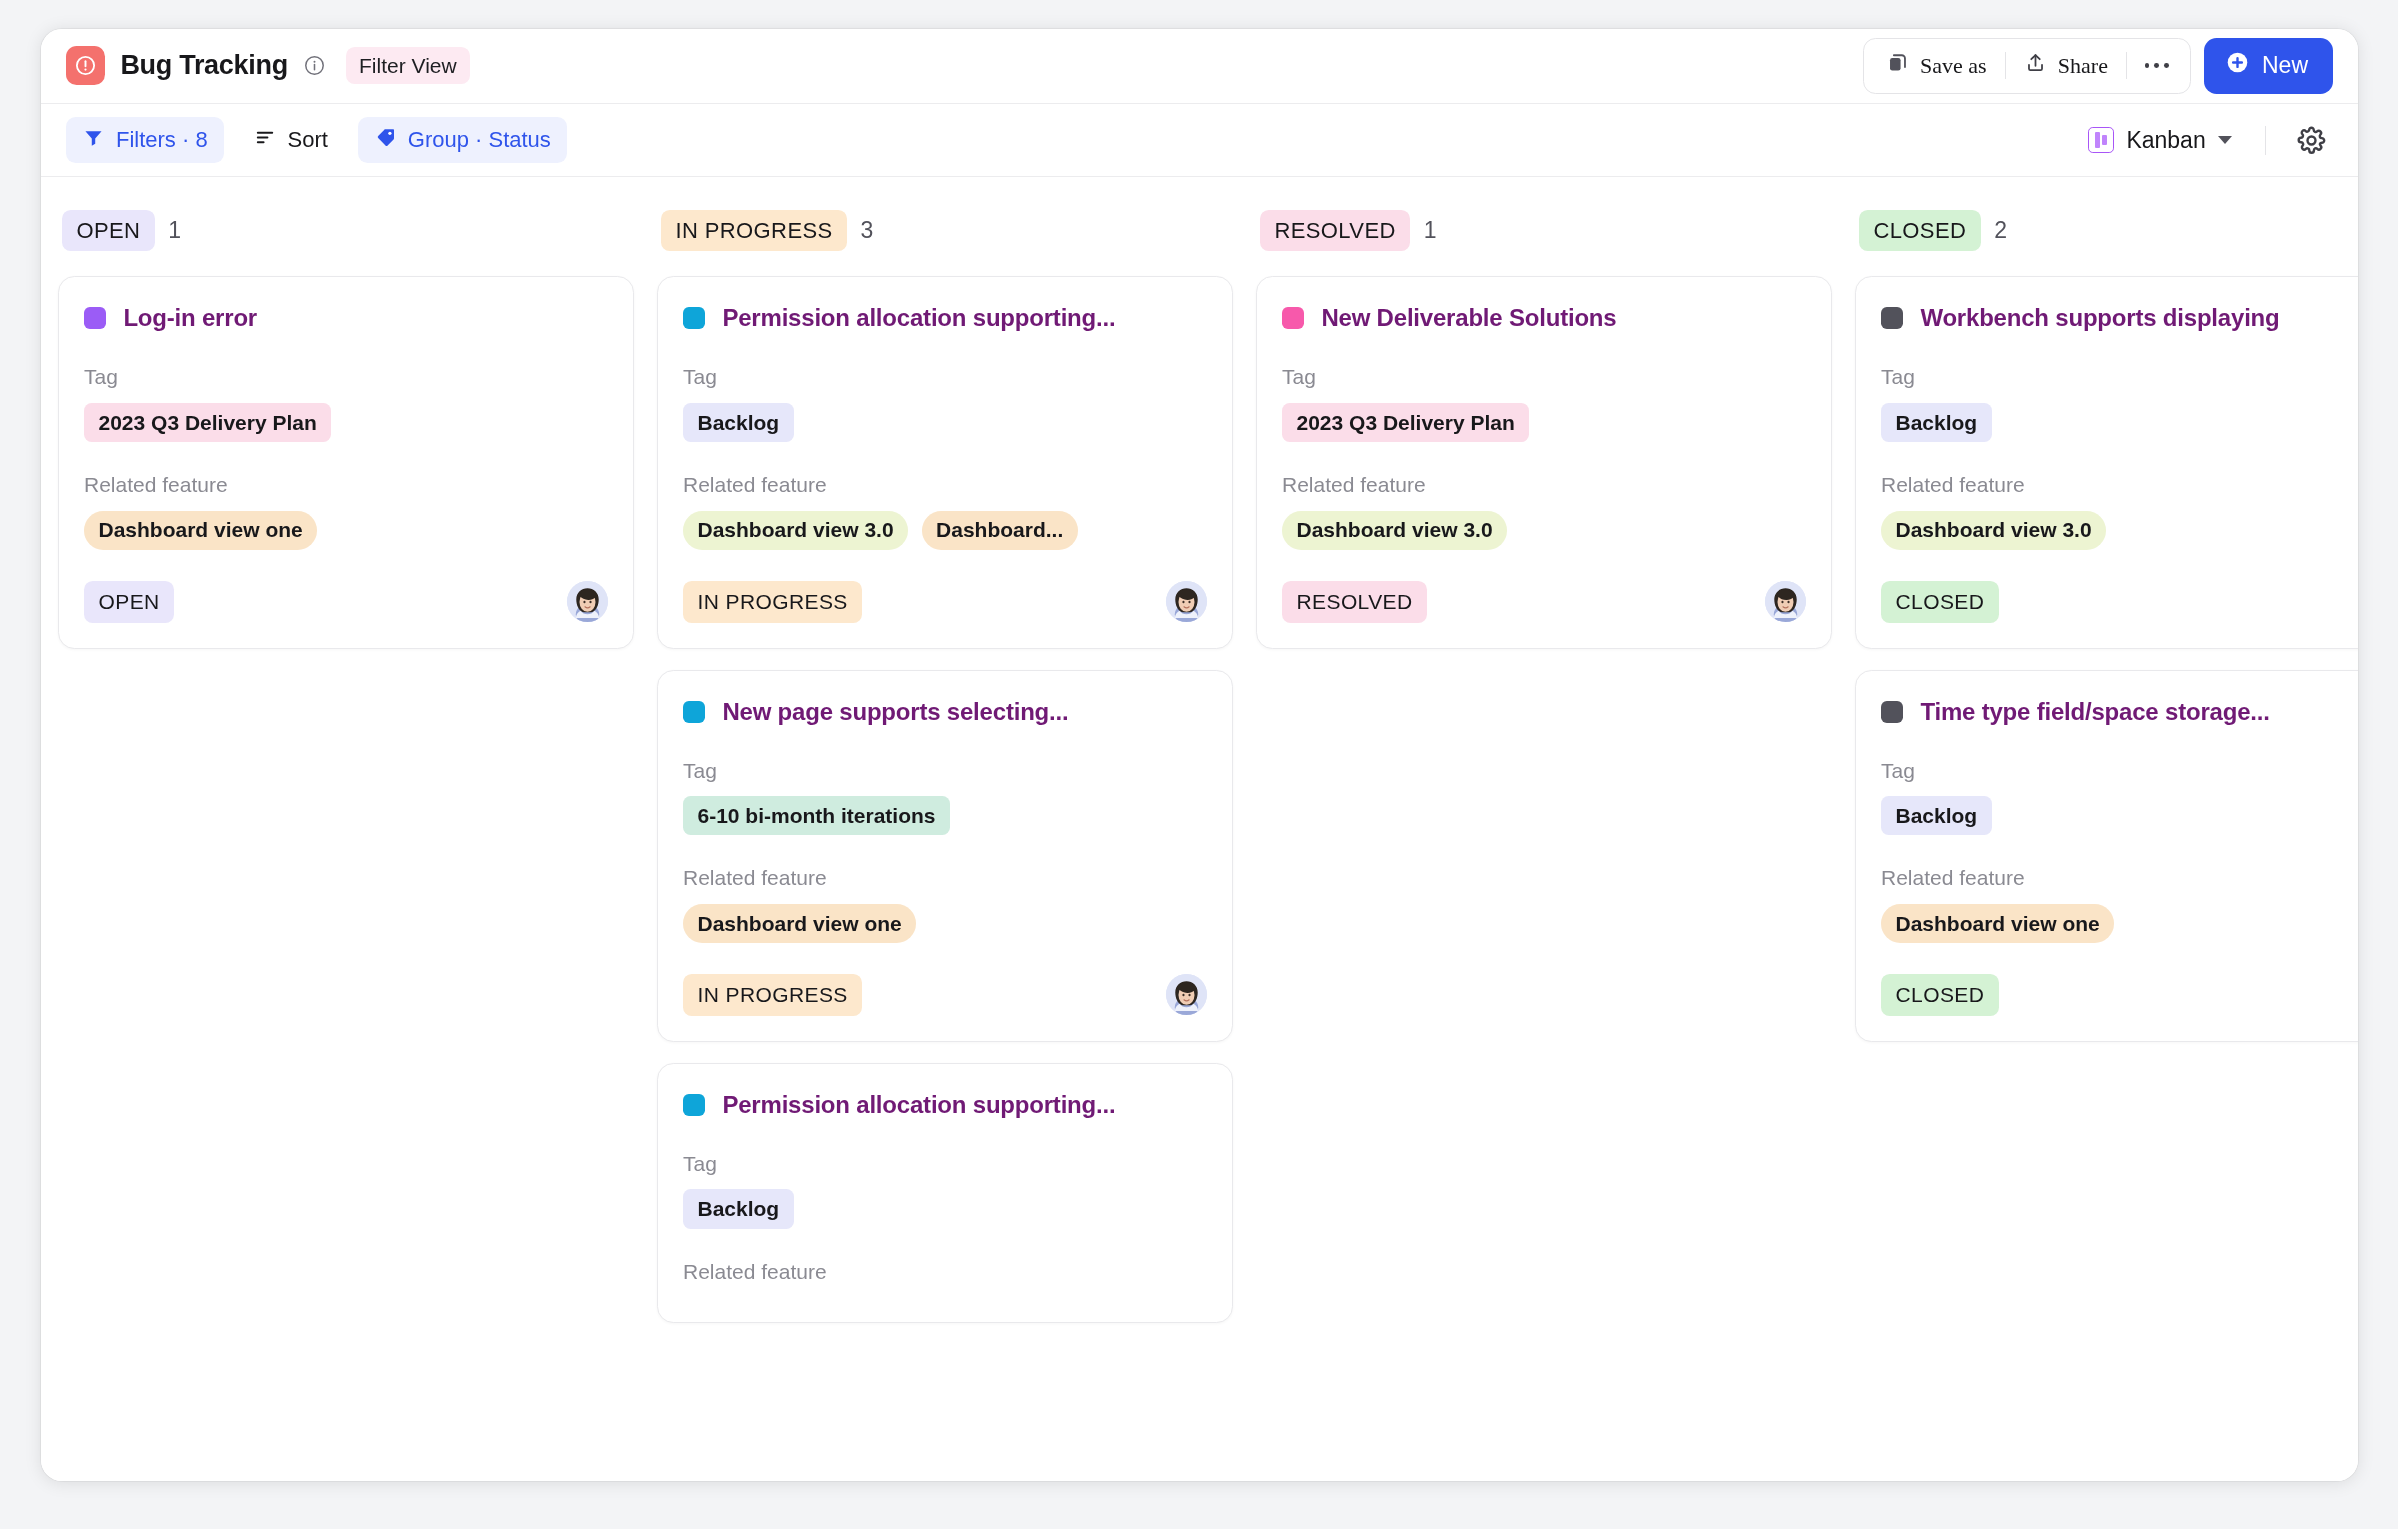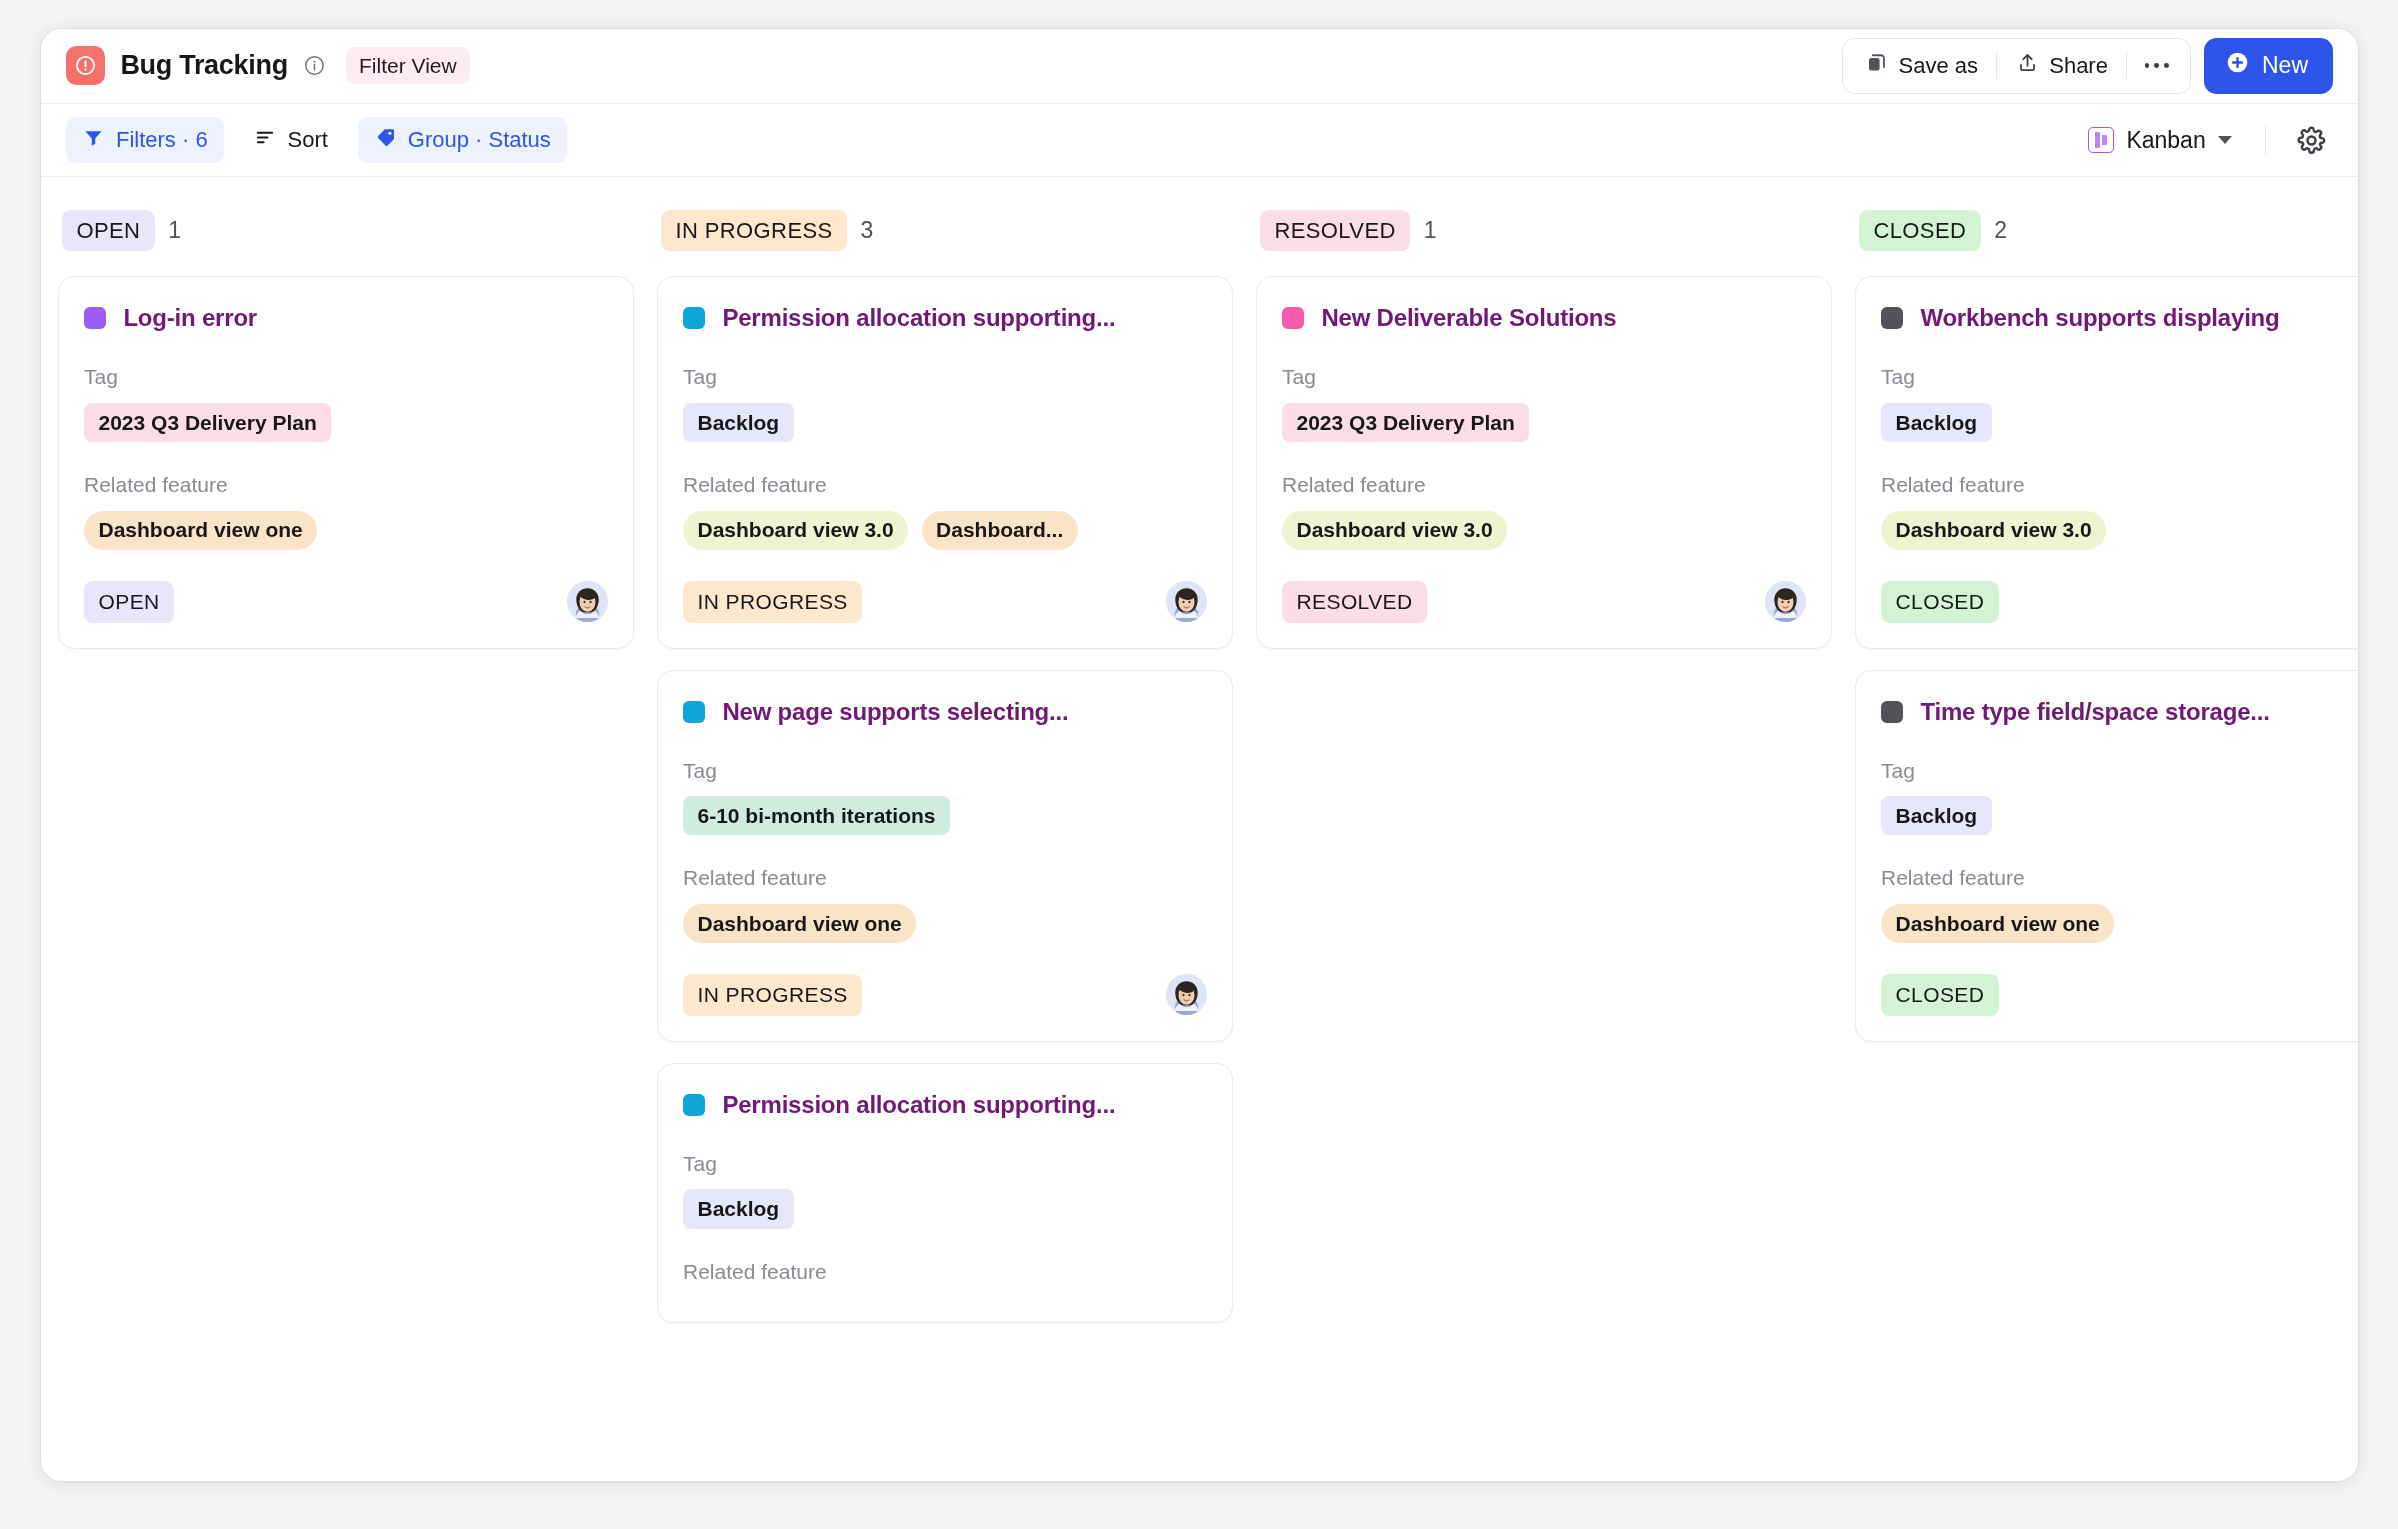--- a/index.html
+++ b/index.html
@@ -109,20 +109,21 @@
     display: flex;
     align-items: center;
     gap: 10.6px;
     padding: 0 18.3px;
     height: 46px;
     border-radius: 8.7px;
     font-size: 22px;
     color: #18181b;
     white-space: nowrap;
     cursor: pointer;
+    font-family: Liberation Serif, serif;
   }
 
   .btn-divider {
     width: 1px;
     height: 27px;
     background: #e4e4e7;
   }
 
   .dots-btn {
     display: flex;
@@ -426,21 +427,21 @@
   </div>
 
   <div class="toolbar">
     <div class="toolbar-left">
       <div class="tb-chip active">
         <span>
           <svg width="23" height="23" viewBox="0 0 24 24" fill="none">
             <path d="M3.6 5.4h16.8l-6.6 7.7v5.3l-3.6 2.1v-7.4L3.6 5.4Z" fill="#2f54eb"></path>
           </svg>
         </span>
-        <span>Filters · 6</span>
+        <span>Filters · 8</span>
       </div>
 
       <div class="tb-chip plain">
         <span>
           <svg width="23" height="23" viewBox="0 0 24 24" fill="none">
             <path d="M4 7h15M4 12h10M4 17h6" stroke="#18181b" stroke-width="2.1" stroke-linecap="round"></path>
           </svg>
         </span>
         <span>Sort</span>
       </div>

